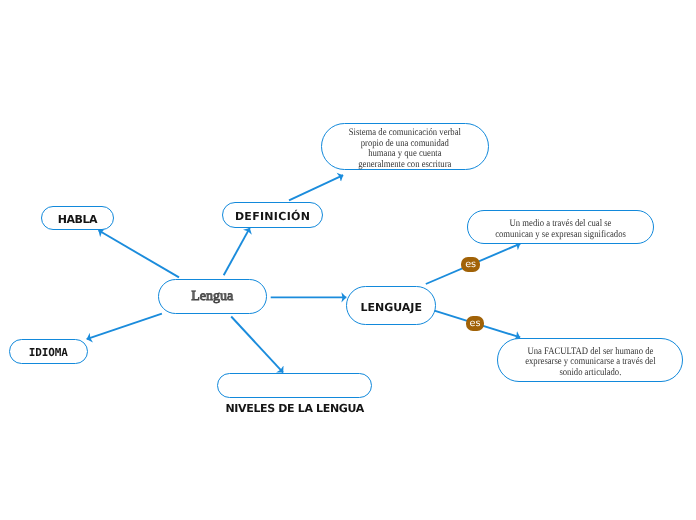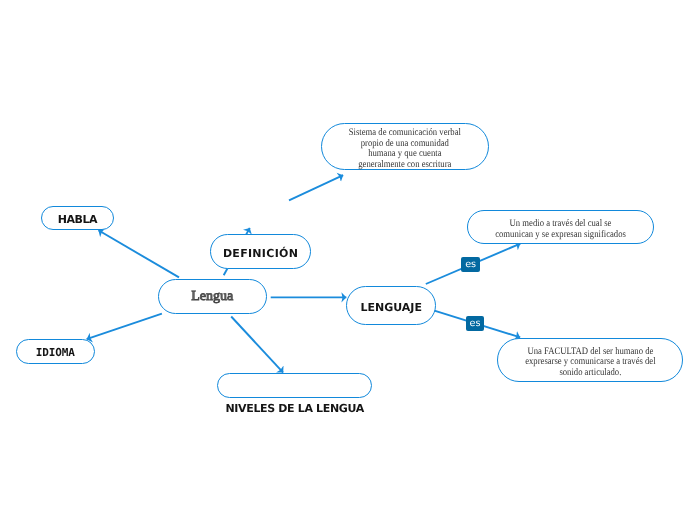--- a/index.html
+++ b/index.html
@@ -30,21 +30,21 @@
   #n-lenguaje .t{letter-spacing:0px;}
   #n-idioma .t{letter-spacing:-0.1px;}
   
   .n-serif .t{font-family:"Liberation Serif",serif;font-size:10px;color:#333333;
         line-height:10.5px;transform:scaleX(0.865) translateY(2.6px);}
   
   .n-center .t{font-family:"Liberation Serif",serif;font-size:14px;
         font-weight:normal;color:#858585;letter-spacing:0px;
         -webkit-text-stroke:0.85px #454545;transform:translateY(1px);}
 
-  .eslabel{position:absolute;background:#0369a1;border-radius:2px;color:#fff;
+  .eslabel{position:absolute;background:#a16207;border-radius:7px;color:#fff;
         display:flex;align-items:center;justify-content:center;
         font-family:"DejaVu Sans",sans-serif;font-size:9.6px;}
   .eslabel > span{display:block;transform:translateY(-0.2px);}
 </style>
 </head>
 <body>
 
 <div id="stage">
 
   <svg id="edges" viewBox="0 0 696 520">
@@ -64,24 +64,24 @@
         <path d="M434.4,310.6 L520.2,337.4"></path>
       </g>
   </svg>
 
 <div class="node n-center" id="n-lengua" style="left: 157.7px; top: 278.8px; width: 109px; height: 35.1px;">
       <span class="t">Lengua</span>
     </div>
     <div class="node n-bold" id="n-habla" style="left: 41px; top: 205.7px; width: 72.8px; height: 24.6px;">
       <span class="t">HABLA</span>
     </div>
-    <div class="node n-mono" id="n-idioma" style="left: 16px; top: 338.7px; width: 78.6px; height: 25.1px;">
+    <div class="node n-mono" id="n-idioma" style="left: 9px; top: 338.7px; width: 78.6px; height: 25.1px;">
       <span class="t">IDIOMA</span>
     </div>
-    <div class="node n-bold" id="n-definicion" style="left: 210px; top: 201.9px; width: 101.1px; height: 35px; margin-top: 32px;">
+    <div class="node n-bold" id="n-definicion" style="left: 222px; top: 201.9px; width: 101.1px; height: 26px;">
       <span class="t">DEFINICIÓN</span>
     </div>
     <div class="node n-bold" id="n-niveles" style="left: 217.3px; top: 372.7px; width: 154.8px; height: 25.4px;">
       <span class="t">NIVELES DE LA LENGUA</span>
     </div>
     <div class="node n-bold" id="n-lenguaje" style="left: 346.3px; top: 285.6px; width: 89.9px; height: 39px;">
       <span class="t">LENGUAJE</span>
     </div>
     <div class="node n-serif" id="n-sistema" style="left: 320.6px; top: 122.6px; width: 168.6px; height: 47px;">
       <span class="t">Sistema de comunicación verbal<br>propio de una comunidad<br>humana y que cuenta<br>generalmente con escritura</span>

